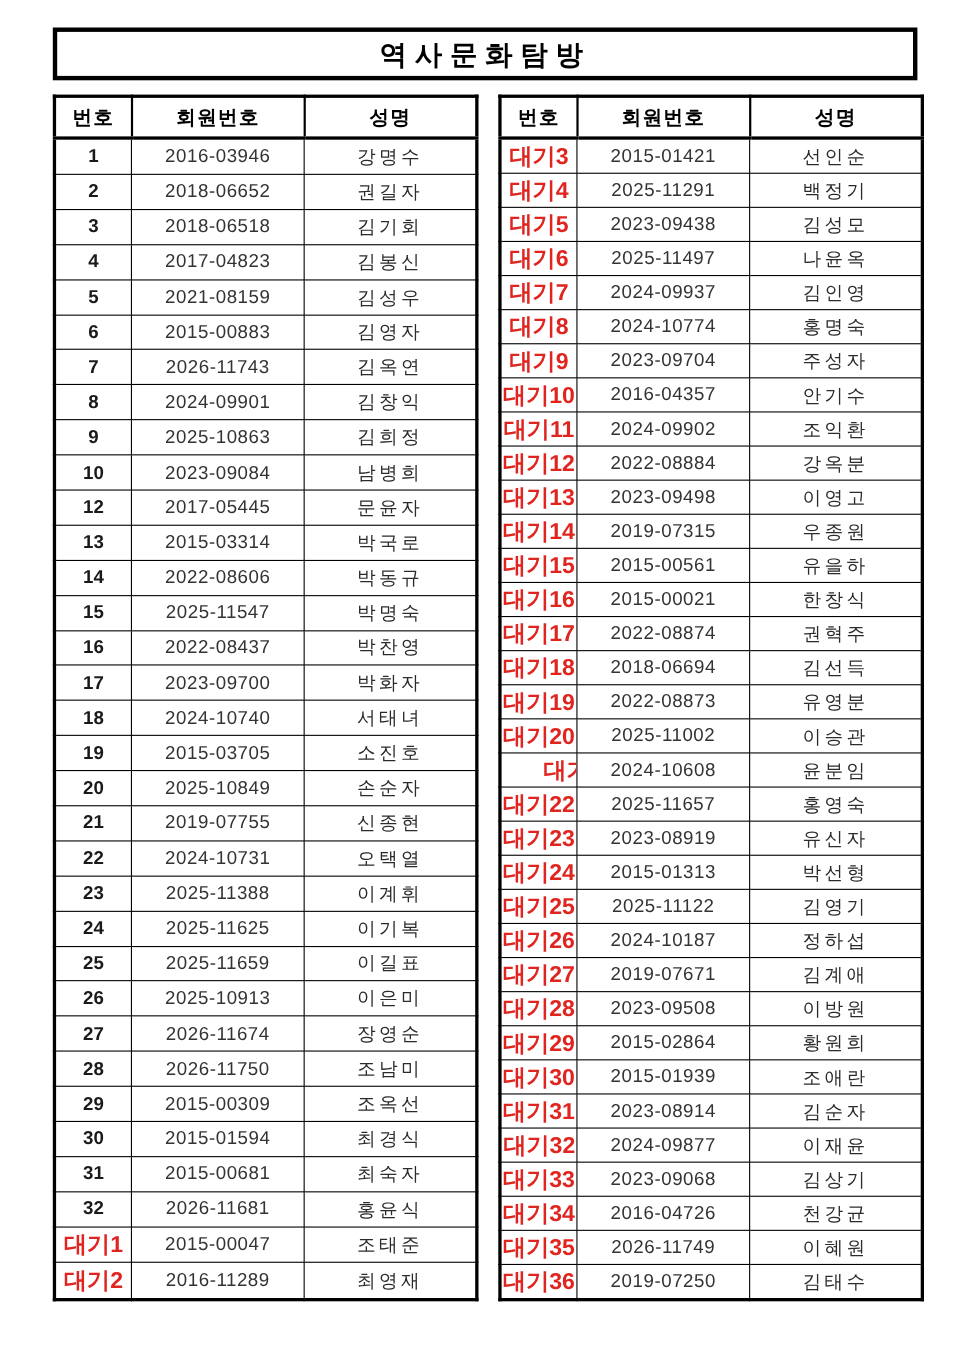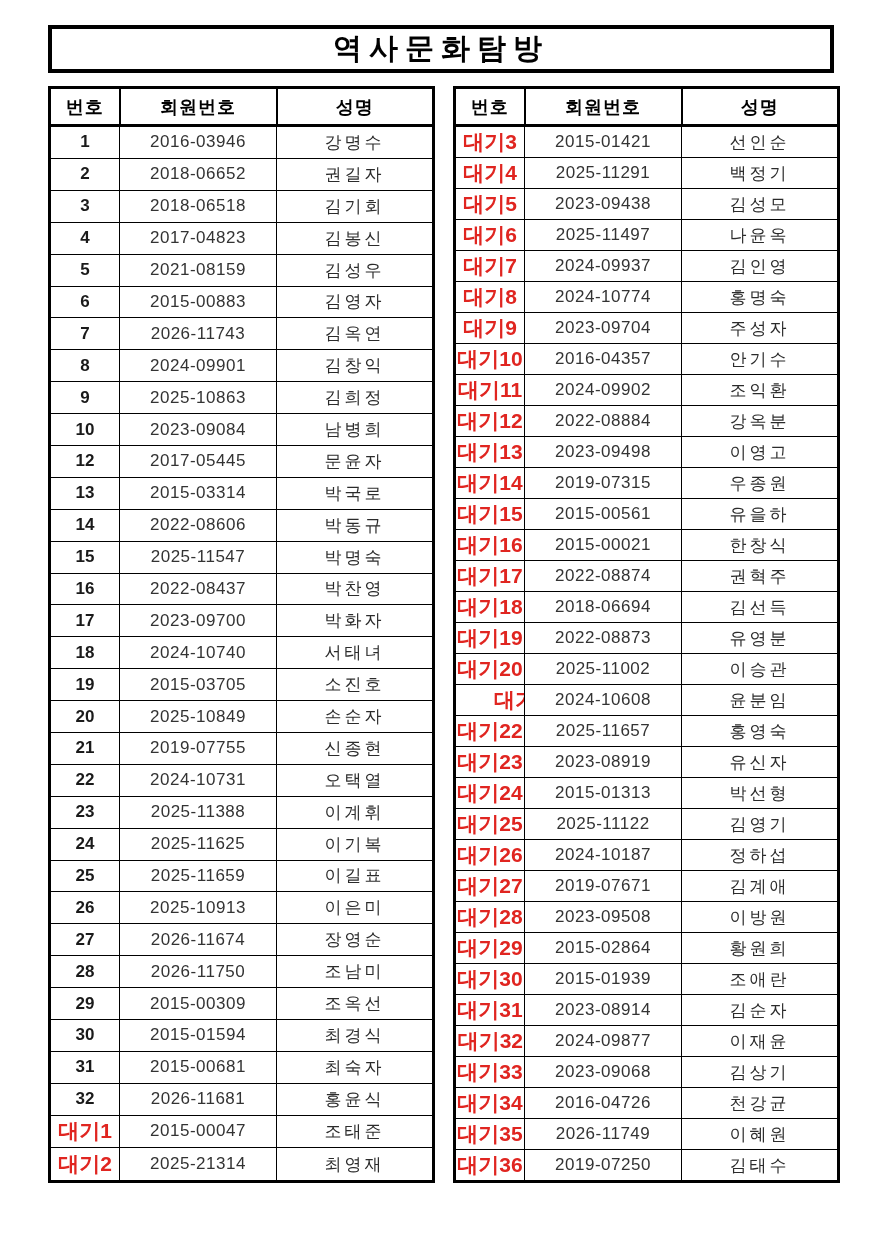--- a/index.html
+++ b/index.html
@@ -22,21 +22,21 @@
   }
   .title-box {
     border: 4px solid #000;
     height: 40px;
     display: flex;
     align-items: center;
     justify-content: center;
   }
   .title-box h1 {
     margin: 0;
-    font-size: 29px;
+    font-size: 25px;
     font-weight: bold;
     letter-spacing: 7px;
     color: #000;
   }
   .tables {
     display: flex;
     gap: 18px;
     margin-top: 13px;
   }
   table.roster {
@@ -268,21 +268,21 @@
             <td class="cell-member">2026-11681</td>
             <td class="cell-name">홍윤식</td>
           </tr>
           <tr>
             <td class="cell-no wait" style="color: rgb(224, 37, 32);">대기1</td>
             <td class="cell-member">2015-00047</td>
             <td class="cell-name">조태준</td>
           </tr>
           <tr>
             <td class="cell-no wait" style="color: rgb(224, 37, 32);">대기2</td>
-            <td class="cell-member">2025-21314</td>
+            <td class="cell-member">2016-11289</td>
             <td class="cell-name">최영재</td>
           </tr>
         </tbody>
     </table>
 
     <table class="roster">
       <colgroup>
           <col class="c-no">
           <col class="c-member">
           <col class="c-name">

